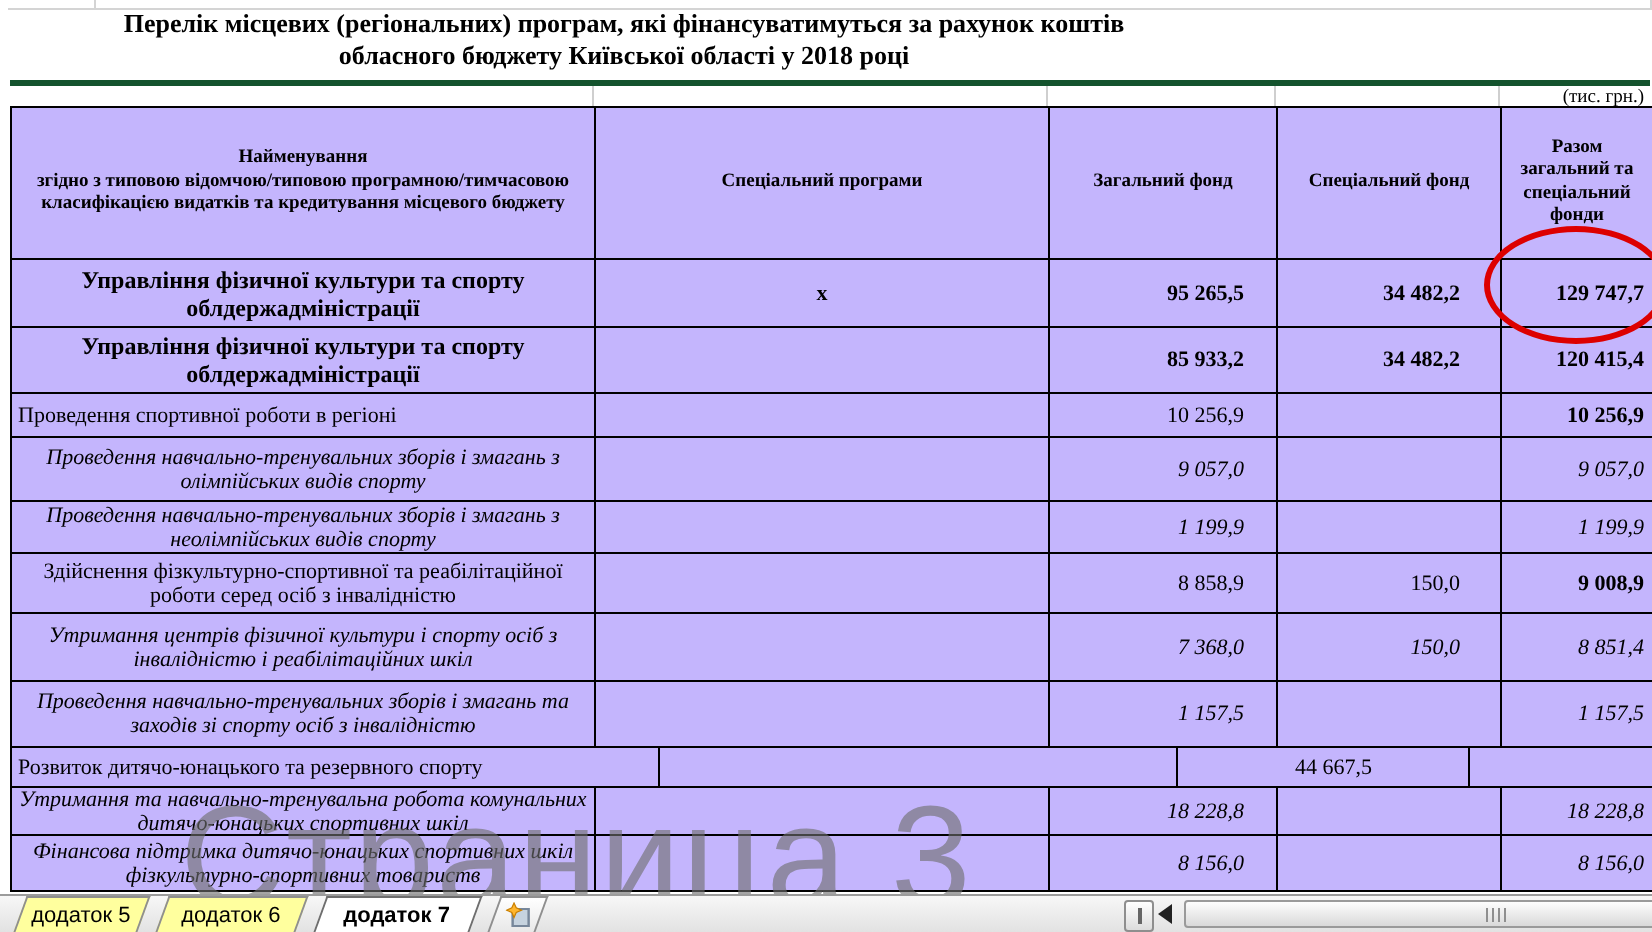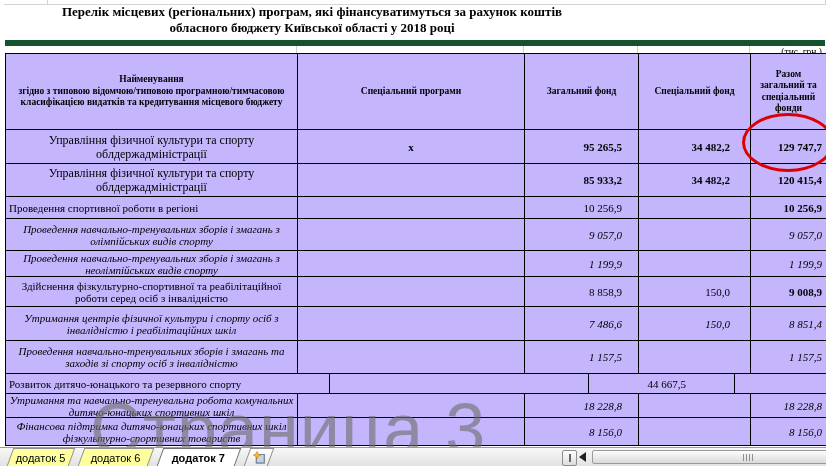--- a/index.html
+++ b/index.html
@@ -9,21 +9,21 @@
 
   
   .gl{position:absolute;background:#d4d4d4;}
 
   
   .title{position:absolute;left:0;top:4px;width:616px;text-align:center;
          font-weight:bold;font-size:13px;line-height:16px;}
 
   
   .unitsrow{position:absolute;left:1px;top:40px;width:820px;height:13px;
-            border-top:6px solid #14532d;display:grid;
+            border-top:3px solid #14532d;display:grid;
             grid-template-columns:291px 227px 114px 112px 76px;}
   .unitsrow .uc{border-left:1px solid #cfcfcf;}
   .unitsrow .uc:first-child{border-left:none;}
   .unitsrow .units{font-size:9.5px;line-height:12px;text-align:right;padding-right:3px;white-space:nowrap;}
 
   
   .tbl{position:absolute;left:1px;top:53px;width:820px;border:1px solid #000;background:#c4b5fd;}
   .tr{display:grid;grid-template-columns:291px 227px 114px 112px 76px;
       border-top:1px solid #000;box-sizing:border-box;}
   .tr.first{border-top:none;}
@@ -35,21 +35,21 @@
   .td.num{justify-content:flex-end;white-space:nowrap;}
   .td.g{padding-right:16px;}
   .td.s{padding-right:20px;}
   .td.t{padding-right:4px;}
 
   
   .tr.hdr{height:75px;}
   .tr.hdr .td{justify-content:center;text-align:center;font-weight:bold;
               font-size:9.5px;line-height:11.5px;white-space:pre-line;padding:2px 4px;}
   
-  .tr.grp .td.name{justify-content:center;text-align:center;font-weight:normal;font-size:12px;line-height:14px;}
+  .tr.grp .td.name{justify-content:center;text-align:center;font-weight:bold;font-size:12px;line-height:14px;}
   .tr.grp .td{font-weight:bold;}
   
   .tr.plain .td.t{font-weight:bold;}
   
   .tr.ital .td{font-style:italic;}
 
   .h34{height:34px;}.h33{height:33px;}.h22{height:22px;}.h32{height:32px;}
   .h26{height:26px;}.h30{height:30px;}.h20{height:20px;gap:32px;}.h24{height:24px;}.h28{height:28px;}
 
   
@@ -170,21 +170,21 @@
         <div class="td name">Здійснення фізкультурно-спортивної та реабілітаційної роботи серед осіб з інвалідністю</div>
         <div class="td cmid"></div>
         <div class="td num g">8 858,9</div>
         <div class="td num s">150,0</div>
         <div class="td num t">9 008,9</div>
       </div>
 
       <div class="tr ital h34">
         <div class="td name">Утримання центрів фізичної культури і спорту осіб з інвалідністю і реабілітаційних шкіл</div>
         <div class="td cmid"></div>
-        <div class="td num g">7 486,6</div>
+        <div class="td num g">7 368,0</div>
         <div class="td num s">150,0</div>
         <div class="td num t">8 851,4</div>
       </div>
 
       <div class="tr ital h33">
         <div class="td name">Проведення навчально-тренувальних зборів і змагань та заходів зі спорту осіб з інвалідністю</div>
         <div class="td cmid"></div>
         <div class="td num g">1 157,5</div>
         <div class="td num s"></div>
         <div class="td num t">1 157,5</div>

